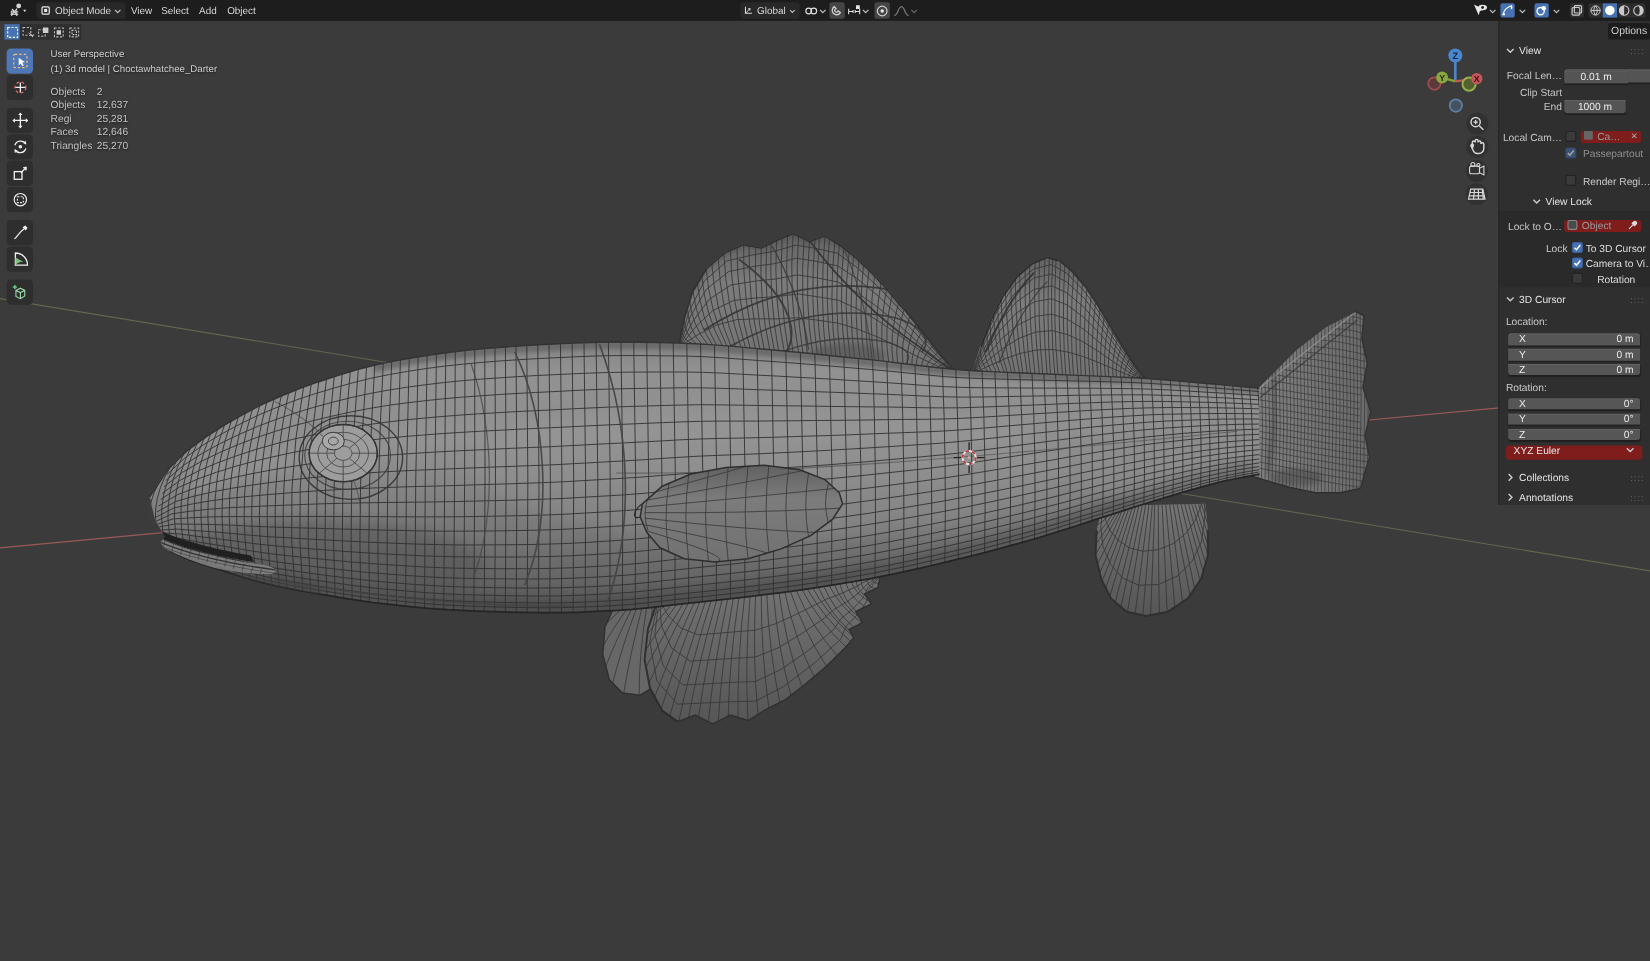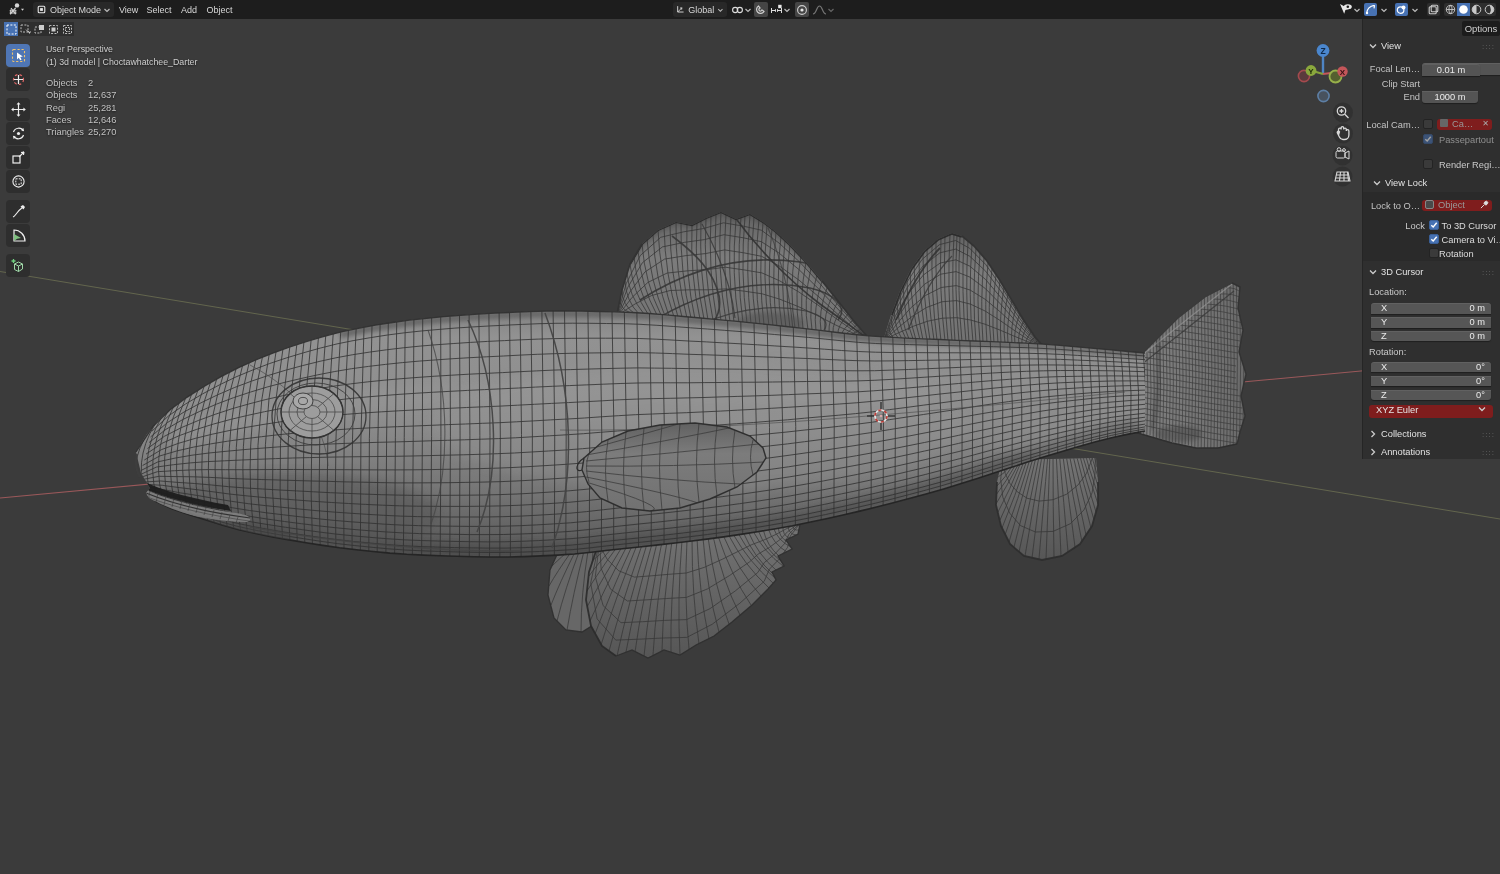--- a/index.html
+++ b/index.html
@@ -913,21 +913,21 @@
       <span style="margin-left:auto;color:#aaa;font-size:8px">✕</span>
     </div>
  <div class="p cb on" style="left:59.5px;top:115px;opacity:.55">
       <svg width="8" height="8" viewBox="0 0 8 8">
         <path d="M1.3 4.2 L3.2 6 L6.7 1.8" stroke="#fff" stroke-width="1.4" fill="none"></path>
       </svg>
     </div>
  <div class="p" style="left:76px;top:116px;color:#8f8f8f">Passepartout</div>
  <div class="p cb" style="left:59.5px;top:139.5px"></div>
  <div class="p" style="left:76px;top:140.5px">Render Regi…</div>
- <div class="p ph" style="left:10px;top:159px"><svg width="8" height="8" viewBox="0 0 8 8" style="margin-right:4px">
+ <div class="p ph" style="left:30px;top:159px"><svg width="8" height="8" viewBox="0 0 8 8" style="margin-right:4px">
         <path d="M1 2.5 L4 5.5 L7 2.5" stroke="#ccc" stroke-width="1.3" fill="none"></path>
       </svg>View Lock</div>
  <div class="p" style="left:0;top:173px;width:138px;height:69px;background:#2a2a2a"></div>
  <div class="p lab" style="left:0;top:182px;width:57px">Lock to O…</div>
  <div class="p dk" style="left:59px;top:180.5px;width:70px;height:11.5px;padding:0 3px">
       <span style="width:9px;height:9px;background:#4a4a4a;border:1px solid #888;border-radius:2px"></span>
       <span style="margin-left:4px">Object</span>
       <span style="margin-left:auto"><svg width="9" height="9" viewBox="0 0 10 10">
           <path d="M1 9 l4 -4 M5.8 1.8 a1.7 1.7 0 0 1 2.4 2.4 l-1.6 1.6 l-2.4 -2.4 z" stroke="#ddd" stroke-width="1.1" fill="#ddd"></path>
         </svg></span>
@@ -939,21 +939,21 @@
       </svg>
     </div>
  <div class="p" style="left:78.5px;top:201.5px;color:#dcdcdc">To 3D Cursor</div>
  <div class="p cb on" style="left:65.5px;top:214.5px">
       <svg width="8" height="8" viewBox="0 0 8 8">
         <path d="M1.3 4.2 L3.2 6 L6.7 1.8" stroke="#fff" stroke-width="1.4" fill="none"></path>
       </svg>
     </div>
  <div class="p" style="left:78.5px;top:215.5px;color:#dcdcdc">Camera to Vi…</div>
  <div class="p cb" style="left:65.5px;top:228.5px"></div>
- <div class="p" style="left:76px;top:229.5px;color:#dcdcdc">Rotation</div>
+ <div class="p" style="left:89px;top:229.5px;color:#dcdcdc">Rotation</div>
  <div class="p ph" style="left:6px;top:248px;width:126px"><svg width="8" height="8" viewBox="0 0 8 8" style="margin-right:4px">
         <path d="M1 2.5 L4 5.5 L7 2.5" stroke="#ccc" stroke-width="1.3" fill="none"></path>
       </svg>3D Cursor<span class="grip" style="margin-left:auto">::::</span></div>
  <div class="p" style="left:6px;top:268px">Location:</div>
  <div class="p fld" style="left:8px;top:284px;width:120px;height:10.8px;border-radius:3px 3px 0 0;background:#565656">
       <span style="position:absolute;left:10px">X</span>
       <span style="position:absolute;right:6px">0 m</span>
     </div>
  <div class="p fld" style="left:8px;top:297.8px;width:120px;height:10.8px;background:#565656">
       <span style="position:absolute;left:10px">Y</span>

